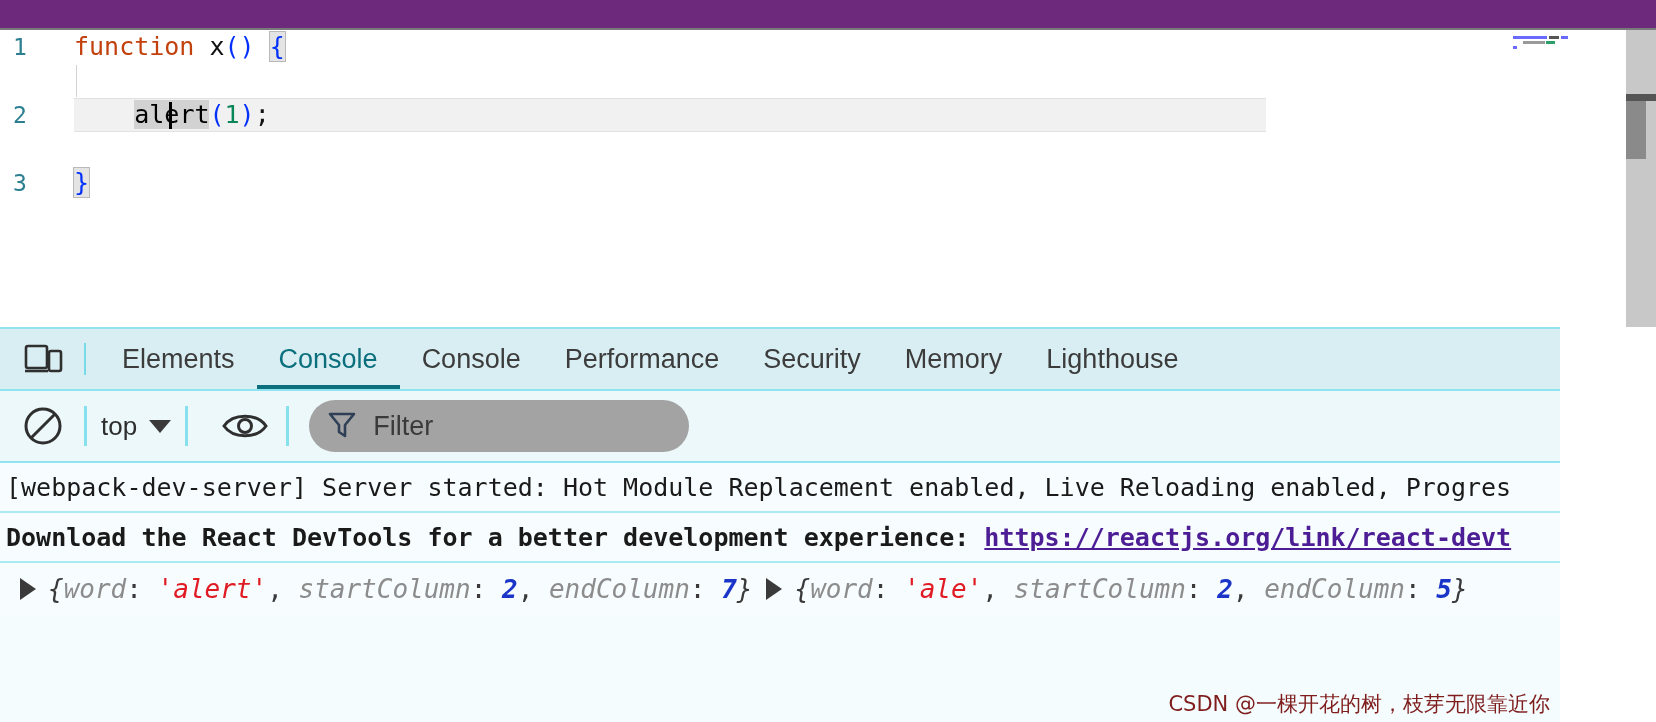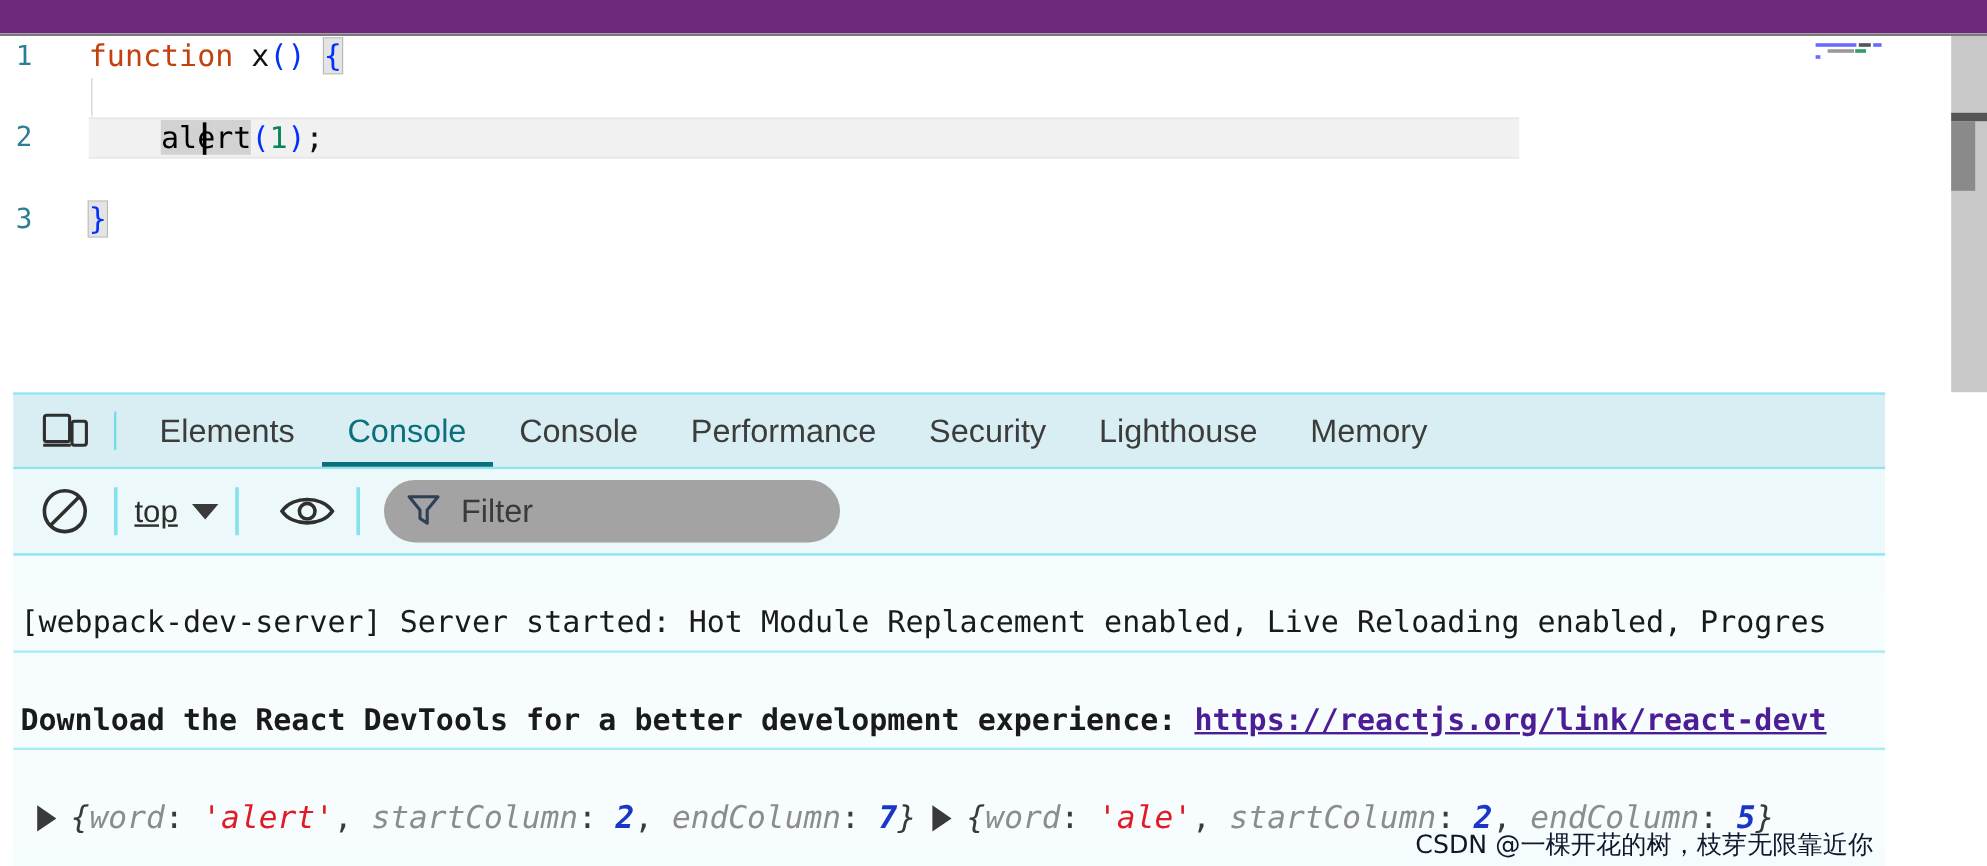--- a/index.html
+++ b/index.html
@@ -105,21 +105,21 @@
     background: #8a8a8a;
   }
   .vscroll-mark {
     position: absolute; left: 0;
     width: 30px; height: 7px;
     background: #555555;
   }
 
   
   .devtools {
-    position: absolute; left: 11px; top: 327px;
+    position: absolute; left: 0; top: 327px;
     width: 1560px; height: 395px;
     background: #f4fcfd;
     border-top: 2px solid #8fe4f0;
     overflow: hidden;
   }
 
   .dt-tabbar {
     position: relative;
     height: 62px;
     background: #d9eef2;
@@ -162,21 +162,20 @@
   }
   .ct-sep {
     width: 3px; height: 40px;
     background: #86e0ee;
     margin: 0 14px;
   }
   .ctx-select {
     display: flex; align-items: center;
     font-size: 26px; color: #2e2e2e;
     gap: 12px;
-    text-decoration: underline;
   }
   .caret-down {
     width: 0; height: 0;
     border-left: 11px solid transparent;
     border-right: 11px solid transparent;
     border-top: 13px solid #3a3a3a;
   }
   .filter-box {
     display: flex; align-items: center;
     height: 52px;
@@ -197,21 +196,20 @@
   .msg {
     position: relative;
     height: 50px;
     display: flex; align-items: center;
     padding-left: 6px;
     border-bottom: 2px solid #a9eaf4;
     font-family: "DejaVu Sans Mono", "Liberation Mono", monospace;
     font-size: 25px;
     color: #1a1a1a;
     white-space: pre;
-    margin-top: 31px;
   }
   .msg.bold { font-weight: bold; }
   .msg .link {
     color: #4c1d95;
     text-decoration: underline;
     font-weight: bold;
   }
   .msg-obj {
     height: 52px;
     border-bottom: none;
@@ -234,21 +232,21 @@
   }
   .objtxt .brace { color: #3a3a3a; font-style: italic; }
   .objtxt .str   { color: #e01b24; font-style: italic; text-align: right; }
   .objtxt .numv  { color: #1a35c8; font-style: italic; font-weight: bold; }
   .objtxt .colon { color: #3a3a3a; font-style: normal; }
 
   
   .watermark {
     position: absolute; right: 10px; bottom: 4px;
     font-size: 21px;
-    color: #0f172a;
+    color: #7f1d1d;
     font-family: "DejaVu Sans", sans-serif;
     white-space: nowrap;
   }
 </style>
 </head>
 <body>
 
 <div id="app">
 
   <div class="purple-bar"></div>
@@ -306,22 +304,22 @@
           <line x1="1" y1="28" x2="24" y2="28" stroke="#2f2f2f" stroke-width="2.6"></line>
         </svg>
       </div>
       <div class="tb-sep"></div>
 
       <div class="dt-tab">Elements</div>
       <div class="dt-tab active">Console</div>
       <div class="dt-tab">Console</div>
       <div class="dt-tab">Performance</div>
       <div class="dt-tab">Security</div>
+      <div class="dt-tab">Memory</div>
       <div class="dt-tab">Lighthouse</div>
-      <div class="dt-tab">Memory</div>
     </div>
 
     <div class="console-toolbar">
       <div class="ct-icon">
         <svg width="44" height="44" viewBox="0 0 44 44" aria-hidden="true">
           <circle cx="22" cy="22" r="17" fill="none" stroke="#2f2f2f" stroke-width="3"></circle>
           <line x1="10" y1="34" x2="34" y2="10" stroke="#2f2f2f" stroke-width="3"></line>
         </svg>
       </div>
       <div class="ct-sep"></div>

